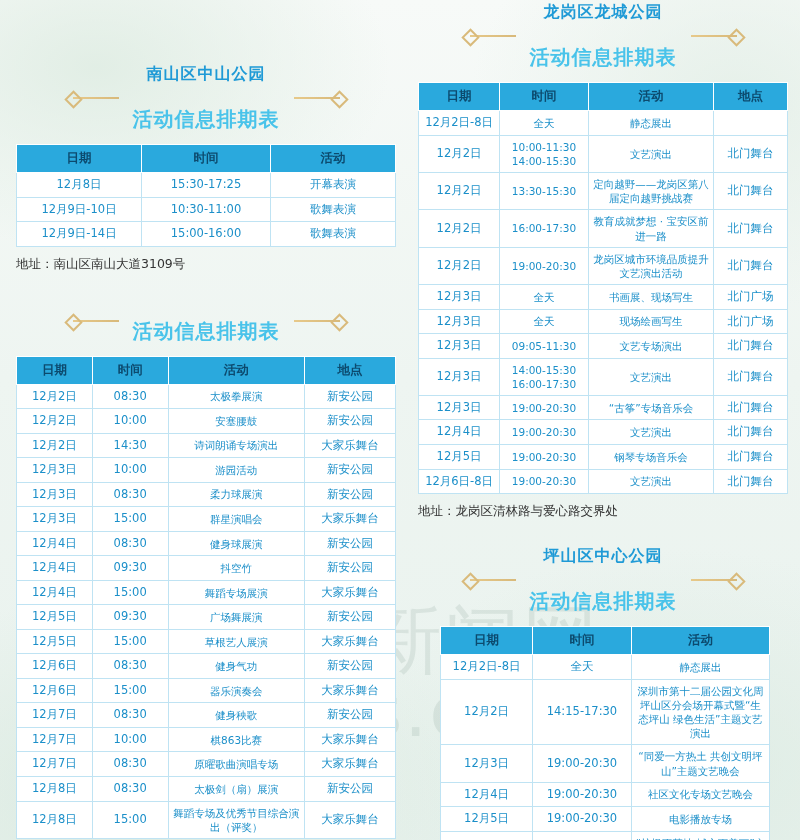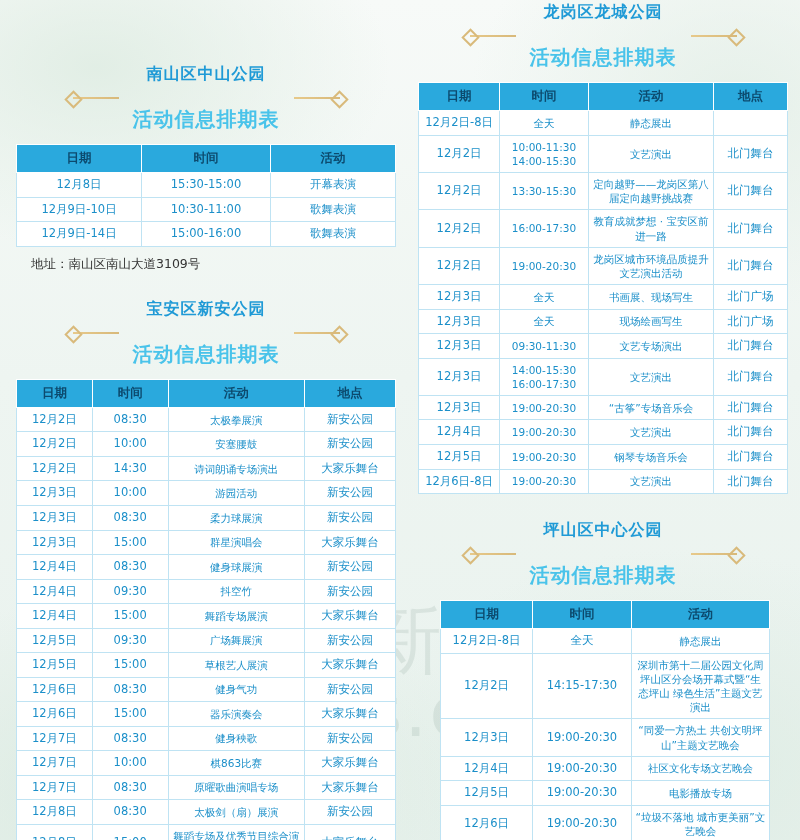--- a/index.html
+++ b/index.html
@@ -55,21 +55,21 @@
   th{
     background:#2aa9dd;color:#0c4a6e;font-weight:bold;font-size:12.5px;
     border:1px solid #ffffff;padding:5px 2px;text-align:center;
   }
   td{
     border:1px solid #bfe3f3;color:#1b8fc9;font-size:11.5px;
     text-align:center;padding:4px 3px;background:rgba(255,255,255,.85);
     line-height:1.35;
   }
   td.small{font-size:10.5px;}
-  .addr{font-size:12.5px;color:#333;margin-top:9px;margin-left:15px;}
+  .addr{font-size:12.5px;color:#333;margin-top:9px;}
 
   .sec{margin-bottom:0;}
   .tgap{height:10px;}
 </style>
 </head>
 <body>
 
 <div class="bg"></div>
 <div class="watermark">
   <span>深圳新闻网</span>
@@ -94,21 +94,21 @@
         <thead>
           <tr>
             <th style="width:33%">日期</th>
             <th style="width:34%">时间</th>
             <th style="width:33%">活动</th>
           </tr>
         </thead>
         <tbody>
           <tr>
               <td>12月8日</td>
-              <td>15:30-15:00</td>
+              <td>15:30-17:25</td>
               <td>开幕表演</td>
             </tr>
           <tr>
               <td>12月9日-10日</td>
               <td>10:30-11:00</td>
               <td>歌舞表演</td>
             </tr>
           <tr>
               <td>12月9日-14日</td>
               <td>15:00-16:00</td>
@@ -116,21 +116,20 @@
             </tr>
         </tbody>
       </table>
       <div class="addr">地址：南山区南山大道3109号</div>
     </div>
 
     <div class="sec" style="margin-top:24px;">
       <div class="titleblock">
         <span class="orn left"></span>
         <span class="ttxt">
-          <div class="t1">宝安区新安公园</div>
           <div class="t2">活动信息排期表</div>
         </span>
         <span class="orn right"></span>
       </div>
       <div class="tgap"></div>
       <table>
         <thead>
           <tr>
             <th style="width:20%">日期</th>
             <th style="width:20%">时间</th>
@@ -311,21 +310,21 @@
               <td>北门广场</td>
             </tr>
             <tr>
               <td>12月3日</td>
               <td class="small">全天</td>
               <td class="small">现场绘画写生</td>
               <td>北门广场</td>
             </tr>
             <tr>
               <td>12月3日</td>
-              <td class="small">09:30-11:30</td>
+              <td class="small">09:05-11:30</td>
               <td class="small">文艺专场演出</td>
               <td>北门舞台</td>
             </tr>
             <tr>
               <td>12月3日</td>
               <td class="small">14:00-15:30<br>16:00-17:30</td>
               <td class="small">文艺演出</td>
               <td>北门舞台</td>
             </tr>
             <tr>
@@ -347,20 +346,21 @@
               <td>北门舞台</td>
             </tr>
             <tr>
               <td>12月6日-8日</td>
               <td class="small">19:00-20:30</td>
               <td class="small">文艺演出</td>
               <td>北门舞台</td>
             </tr>
           </tbody>
       </table>
+      <div class="addr">地址：龙岗区清林路与爱心路交界处</div>
     </div>
 
     <div class="sec" style="margin-top:24px;">
       <div class="titleblock">
         <span class="orn left"></span>
         <span class="ttxt">
           <div class="t1">坪山区中心公园</div>
           <div class="t2">活动信息排期表</div>
         </span>
         <span class="orn right"></span>

